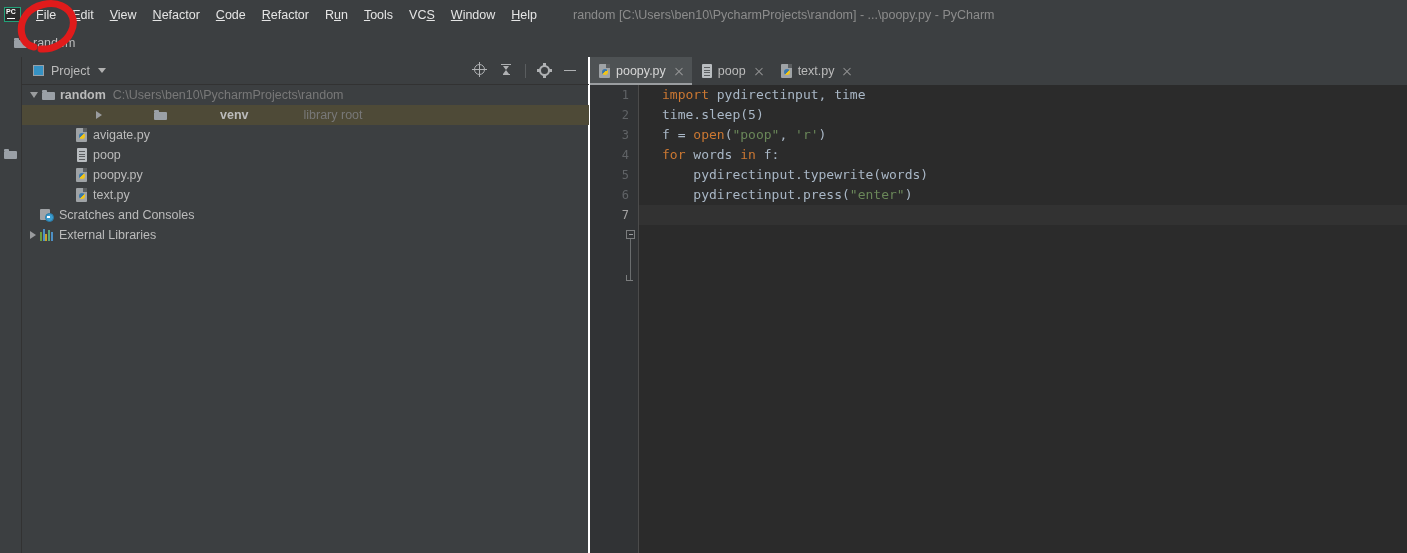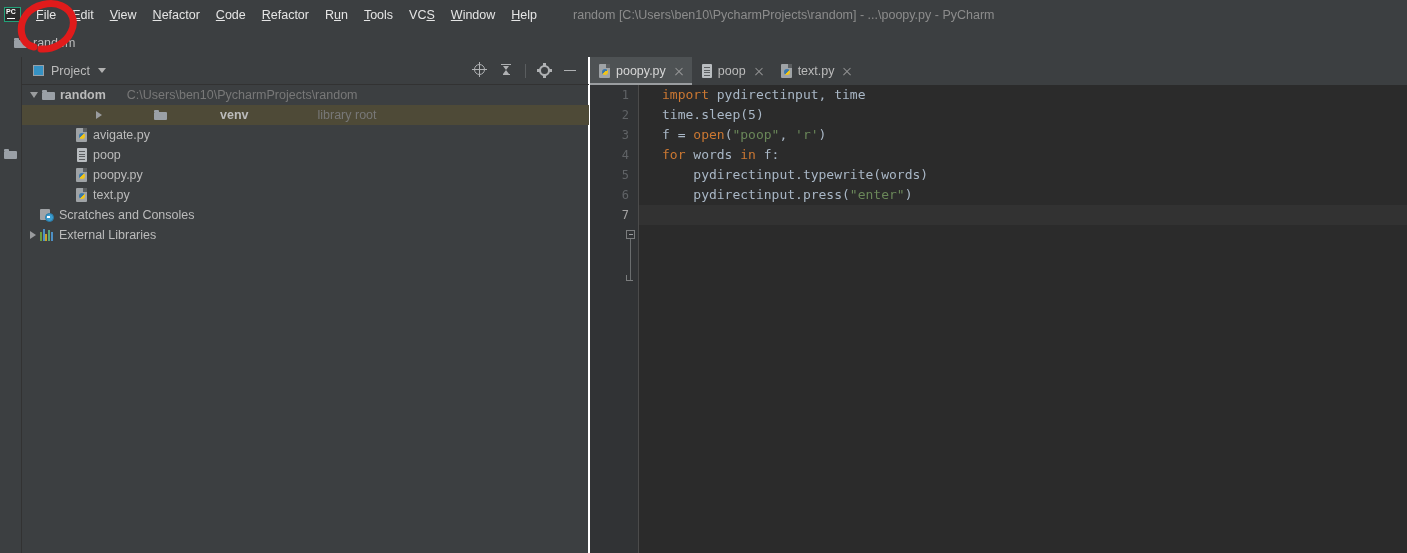--- a/index.html
+++ b/index.html
@@ -108,21 +108,21 @@
   
   #tree{position:absolute;left:0;top:28px;width:567px;height:467px;overflow:hidden;}
   .row{height:20px;display:flex;align-items:center;position:relative;white-space:nowrap;}
   .row.sel{background:#4e4a37;gap:48px;}
   .arrow{width:0;height:0;flex:none;margin-right:4px;}
   .arrow.closed{border-top:4.5px solid transparent;border-bottom:4.5px solid transparent;border-left:6px solid #9a9c9e;}
   .arrow.open{border-left:4.5px solid transparent;border-right:4.5px solid transparent;border-top:6px solid #9a9c9e;}
   .arrow.none{width:6px;}
   .lbl{font-size:12.5px;color:#bbbbbb;}
   .lbl.bold{font-weight:bold;}
-  .sub{font-size:12.5px;color:#787878;margin-left:21px;}
+  .sub{font-size:12.5px;color:#787878;margin-left:7px;}
   
   .pyic{width:12px;height:14px;position:relative;flex:none;margin-right:5px;}
   .pyic .pg{position:absolute;left:0;top:0;width:11px;height:14px;background:#9fa3a6;border-radius:1px;}
   .pyic .fold{position:absolute;right:1px;top:0;width:4px;height:4px;background:#5b5e60;}
   .pyic .pb{position:absolute;left:3px;top:5px;width:6px;height:6px;border-radius:50%;
     background:linear-gradient(135deg,#3c78aa 0 50%,#f0c419 50% 100%);}
   
   .txic{width:12px;height:14px;position:relative;flex:none;margin-right:5px;}
   .txic .pg{position:absolute;left:1px;top:0;width:10px;height:14px;background:#b9bdc0;border-radius:1px;}
   .txic .ln{position:absolute;left:3px;width:6px;height:1px;background:#5b5e60;}

